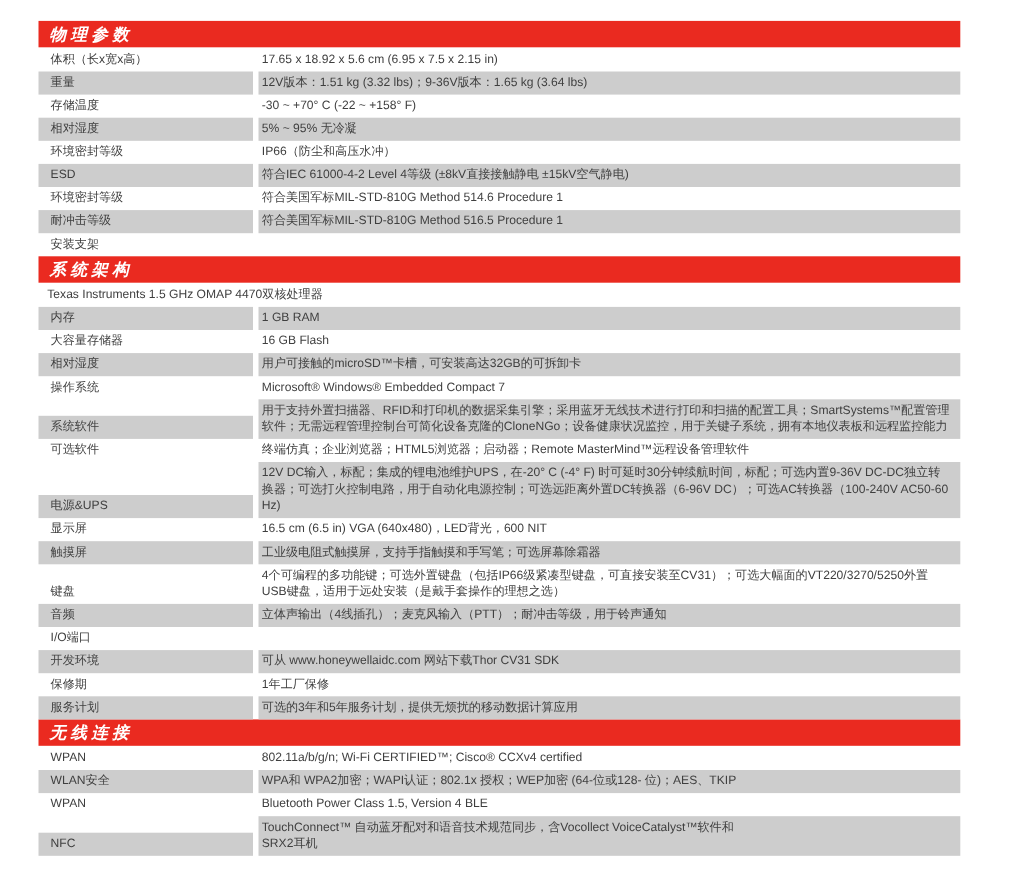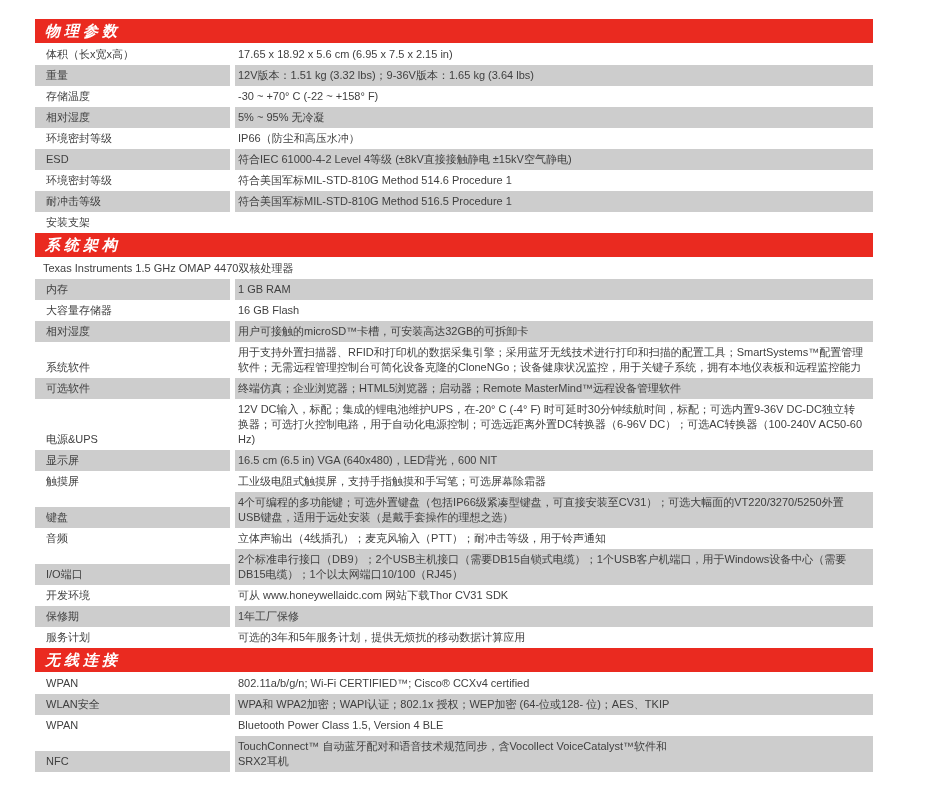--- a/index.html
+++ b/index.html
@@ -98,20 +98,25 @@
           <div class="cell label">大容量存储器</div>
           <div class="gutter"></div>
           <div class="cell value">16 GB Flash</div>
         </div>
         <div class="row">
           <div class="cell label">相对湿度</div>
           <div class="gutter"></div>
           <div class="cell value">用户可接触的microSD™卡槽，可安装高达32GB的可拆卸卡</div>
         </div>
         <div class="row">
+          <div class="cell label">操作系统</div>
+          <div class="gutter"></div>
+          <div class="cell value">Microsoft® Windows® Embedded Compact 7</div>
+        </div>
+        <div class="row">
           <div class="cell label">系统软件</div>
           <div class="gutter"></div>
           <div class="cell value">用于支持外置扫描器、RFID和打印机的数据采集引擎；采用蓝牙无线技术进行打印和扫描的配置工具；SmartSystems™配置管理软件；无需远程管理控制台可简化设备克隆的CloneNGo；设备健康状况监控，用于关键子系统，拥有本地仪表板和远程监控能力</div>
         </div>
         <div class="row">
           <div class="cell label">可选软件</div>
           <div class="gutter"></div>
           <div class="cell value">终端仿真；企业浏览器；HTML5浏览器；启动器；Remote MasterMind™远程设备管理软件</div>
         </div>
         <div class="row">
@@ -135,21 +140,20 @@
           <div class="cell value">4个可编程的多功能键；可选外置键盘（包括IP66级紧凑型键盘，可直接安装至CV31）；可选大幅面的VT220/3270/5250外置USB键盘，适用于远处安装（是戴手套操作的理想之选）</div>
         </div>
         <div class="row">
           <div class="cell label">音频</div>
           <div class="gutter"></div>
           <div class="cell value">立体声输出（4线插孔）；麦克风输入（PTT）；耐冲击等级，用于铃声通知</div>
         </div>
         <div class="row">
           <div class="cell label">I/O端口</div>
           <div class="gutter"></div>
-          <div class="cell value">2个标准串行接口（DB9）；2个USB主机接口（需要DB15自锁式电缆）；1个USB客户机端口，用于Windows设备中心（需要DB15电缆）；1个以太网端口10/100（RJ45）</div>
         </div>
         <div class="row">
           <div class="cell label">开发环境</div>
           <div class="gutter"></div>
           <div class="cell value">可从 www.honeywellaidc.com 网站下载Thor CV31 SDK</div>
         </div>
         <div class="row">
           <div class="cell label">保修期</div>
           <div class="gutter"></div>
           <div class="cell value">1年工厂保修</div>

